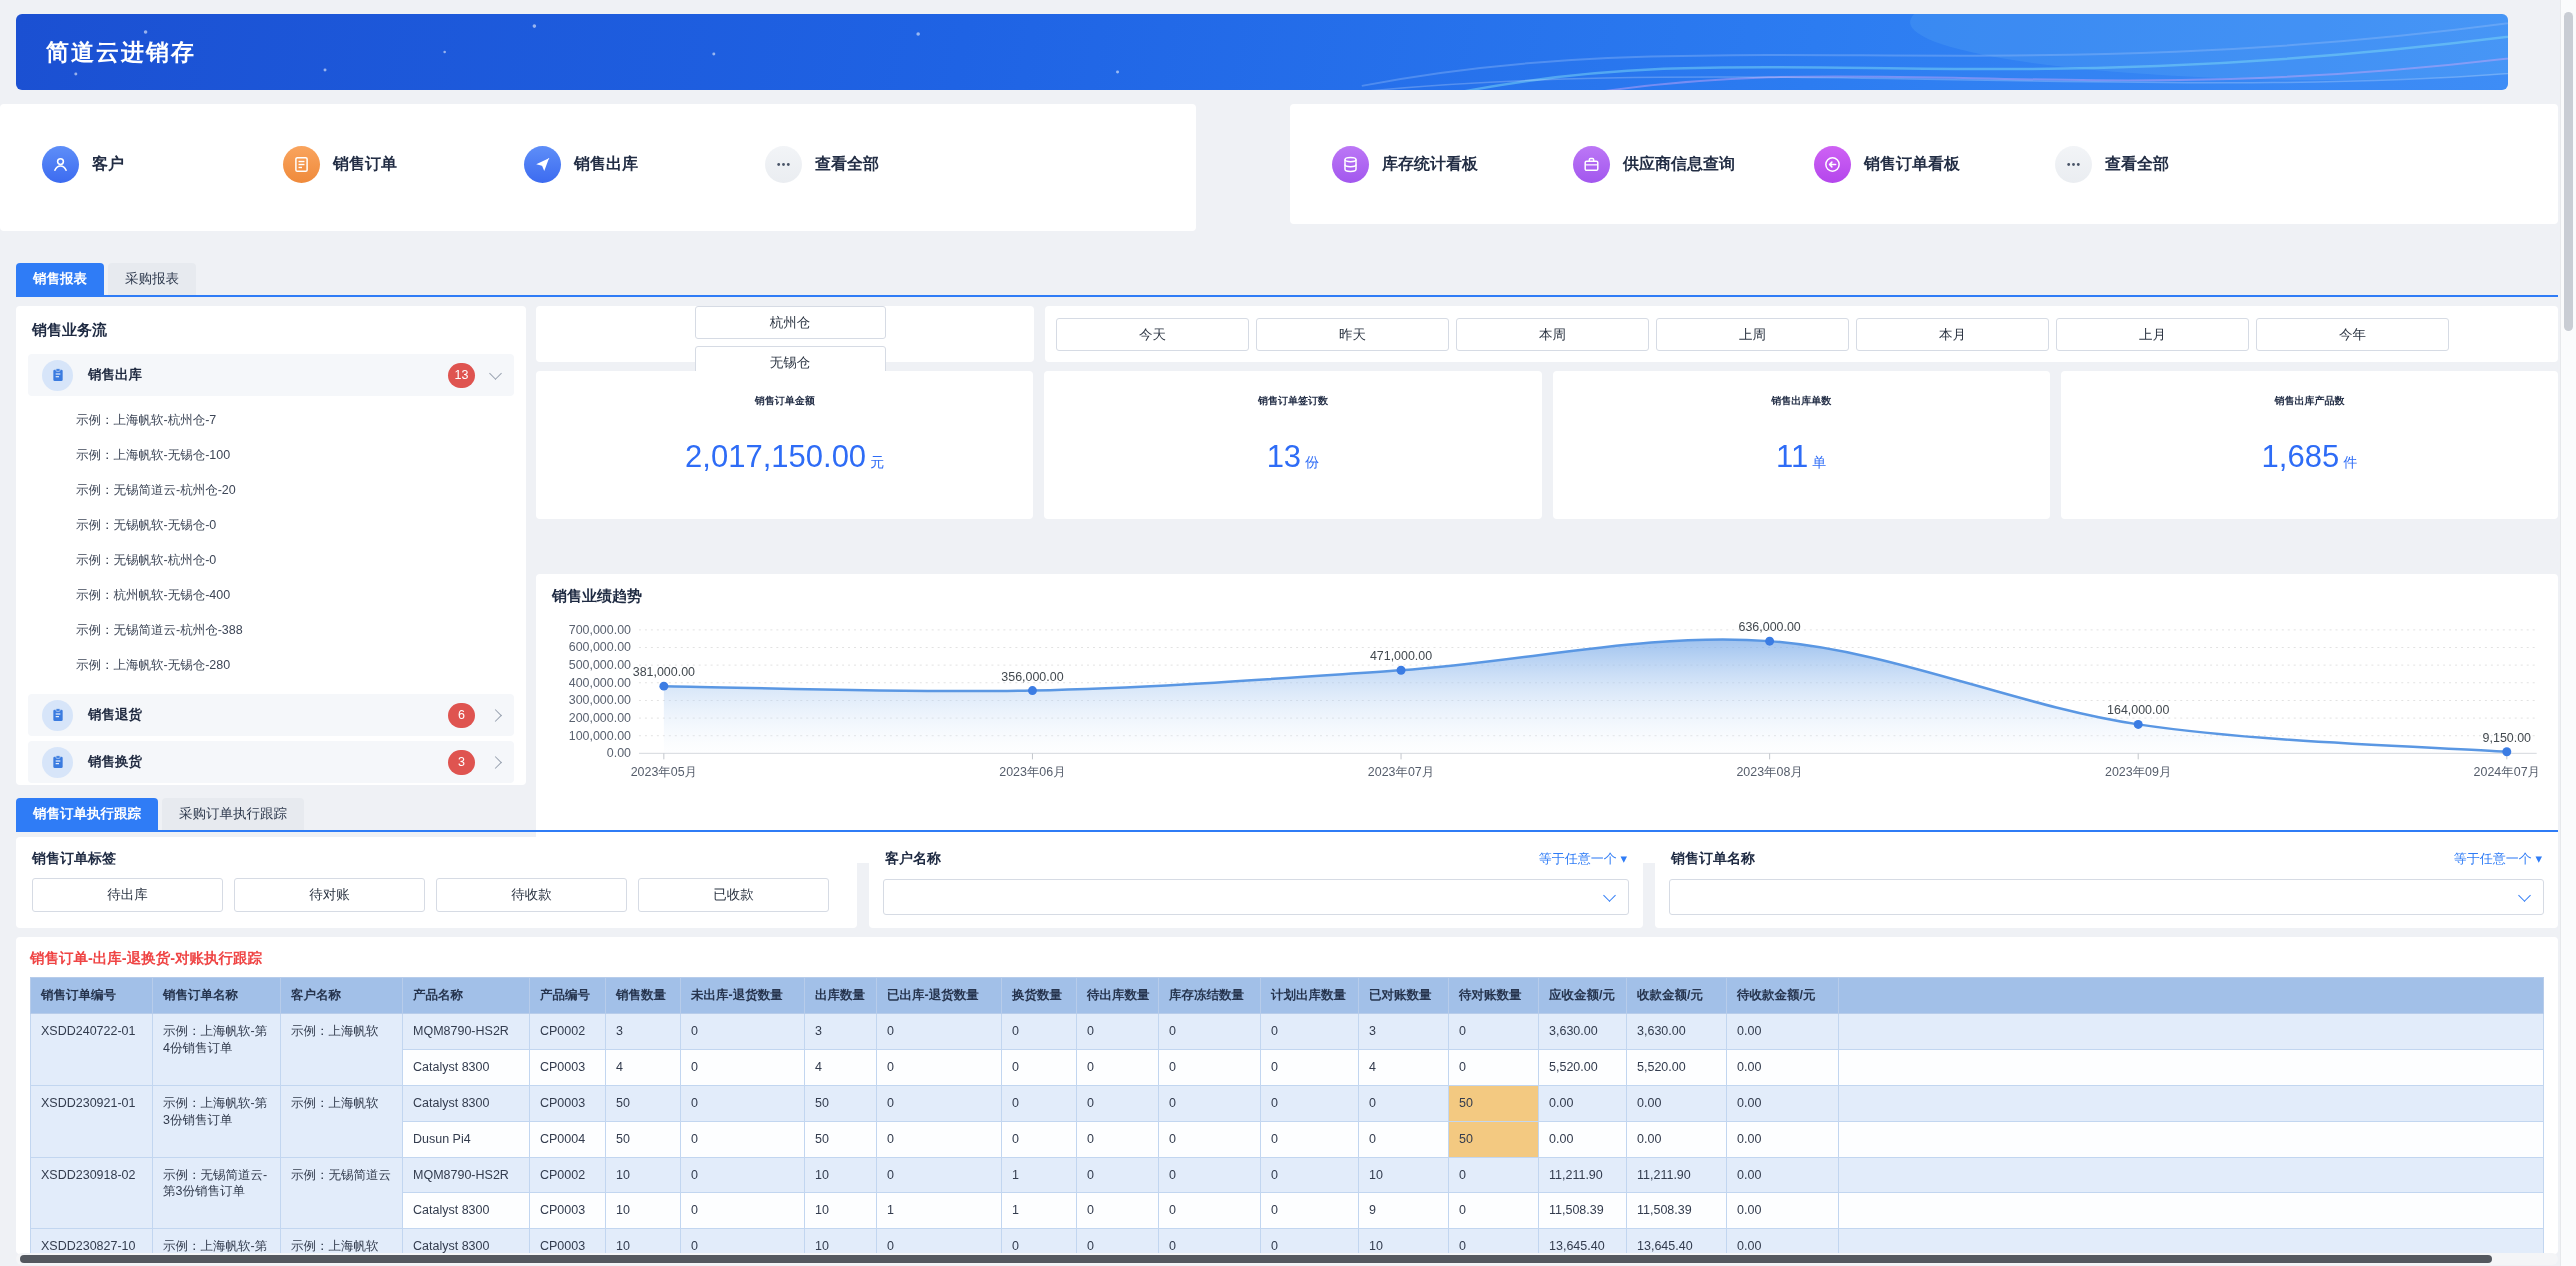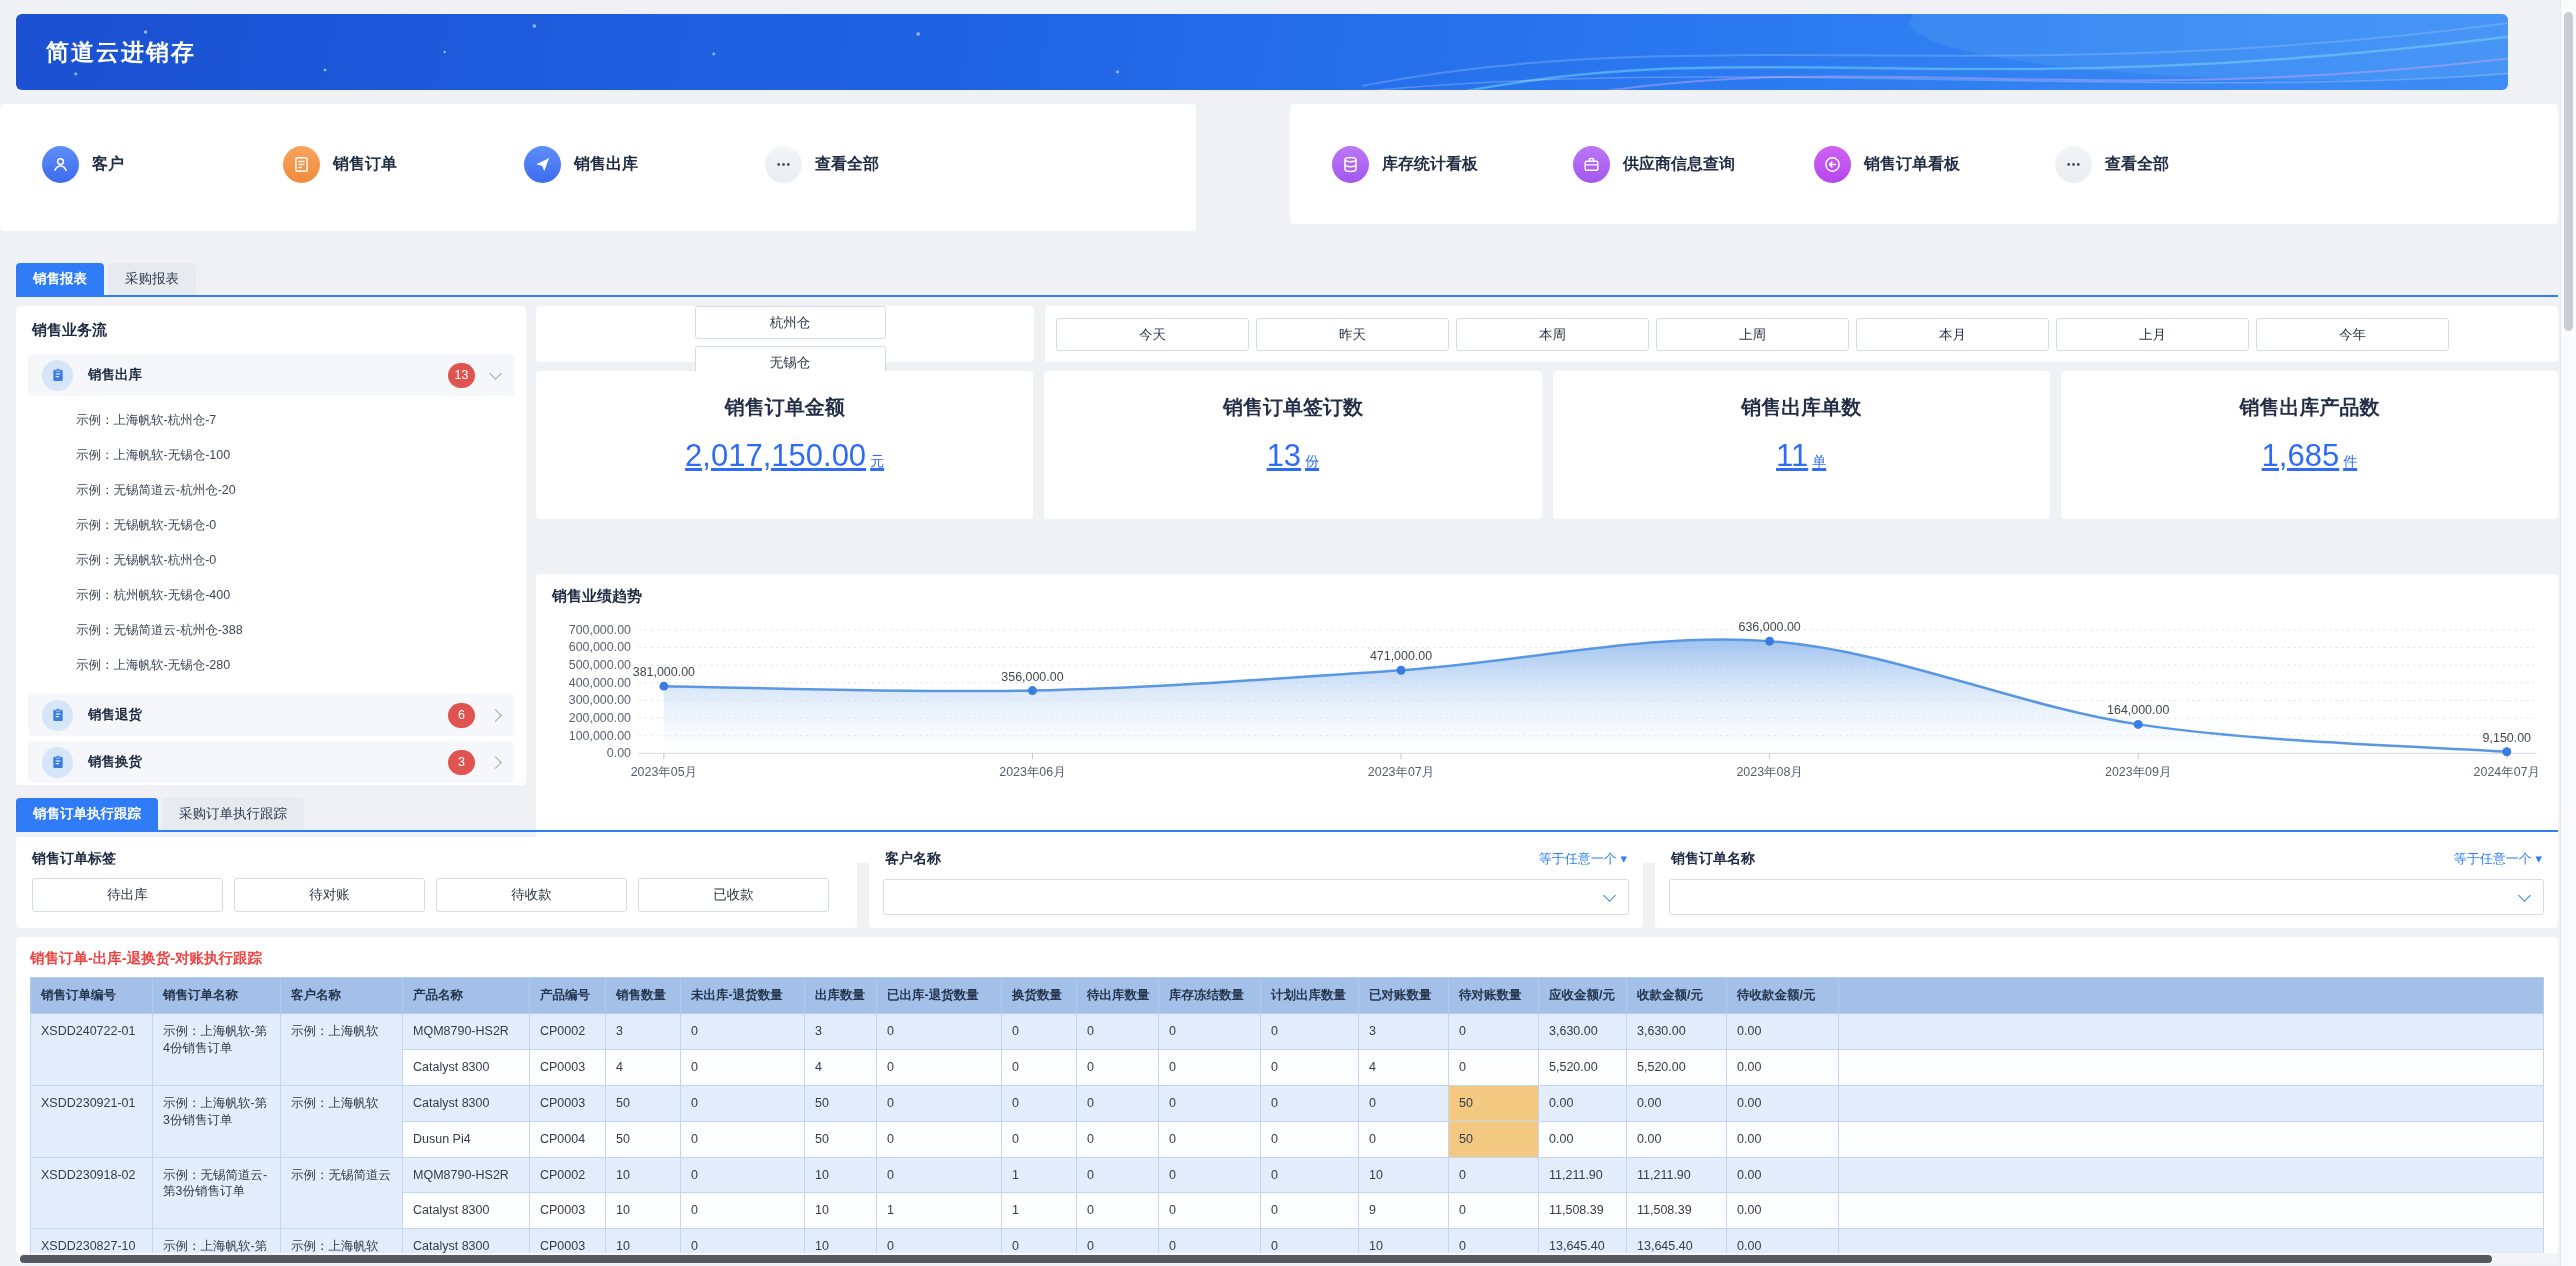--- a/index.html
+++ b/index.html
@@ -50,22 +50,22 @@
   .warehouse{left:536px;top:306px;width:498px;height:56px;display:flex;align-items:center;padding-left:10px;gap:7px;flex-direction:column;}
   .timecard{left:1045px;top:306px;width:1513px;height:56px;display:flex;align-items:center;padding-left:11px;gap:7px;}
   .btn{height:33px;line-height:31px;text-align:center;background:#fff;border:1px solid #D6DBE4;border-radius:3px;
        font-size:13.5px;color:#2B3442;cursor:pointer;box-sizing:border-box;white-space:nowrap;}
   .warehouse .btn{width:191px;}
   .timecard .btn{width:193px;}
 
   
   .kpi-row{position:absolute;left:536px;top:371px;width:2022px;height:148px;display:flex;gap:11px;}
   .kpi{flex:1;background:#fff;border-radius:4px;text-align:center;padding-top:23px;}
-  .kpi-title{font-size:20px;font-weight:bold;color:#242F47;}
-  .kpi-value{margin-top:17px;color:#2E6CF6;font-size:31px;text-decoration:underline;}
+  .kpi-title{font-size:10px;font-weight:bold;color:#242F47;}
+  .kpi-value{margin-top:31px;color:#2E6CF6;font-size:31px;}
   .kpi-unit{font-size:14px;margin-left:4px;}
 
   
   .chart-card{left:536px;top:526px;width:2022px;height:289px;overflow:hidden;margin-top:48px;}
   .chart-card .panel-title{padding:13px 16px 0;}
   .chart-body{position:absolute;left:0;top:28px;width:2022px;height:229px;}
 
   
   .fcard1{left:16px;top:837px;width:841px;height:91px;}
   .fcard2{left:869px;top:837px;width:774px;height:91px;}

